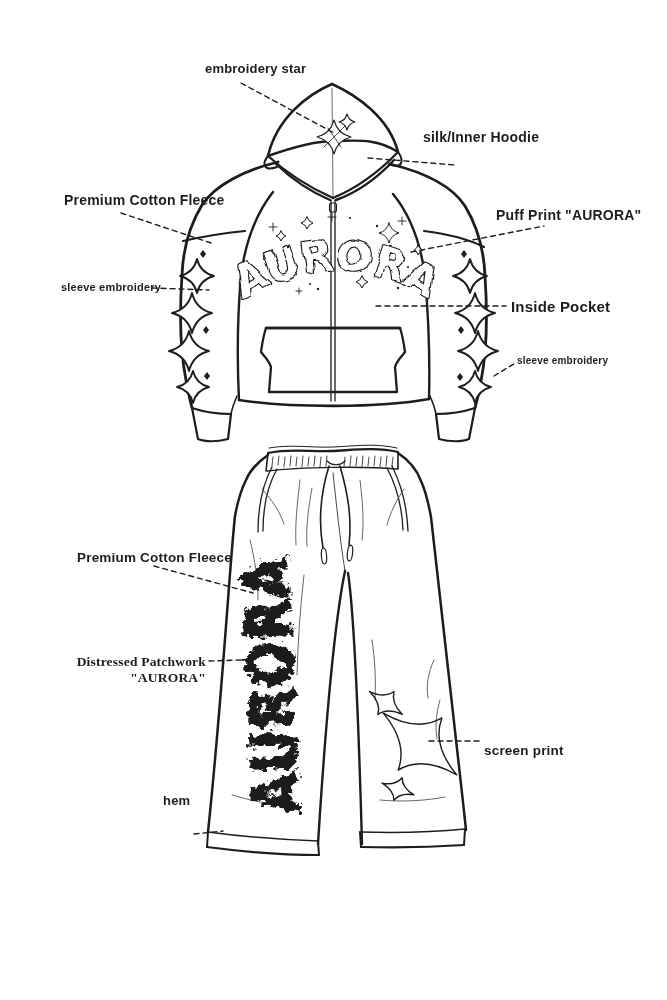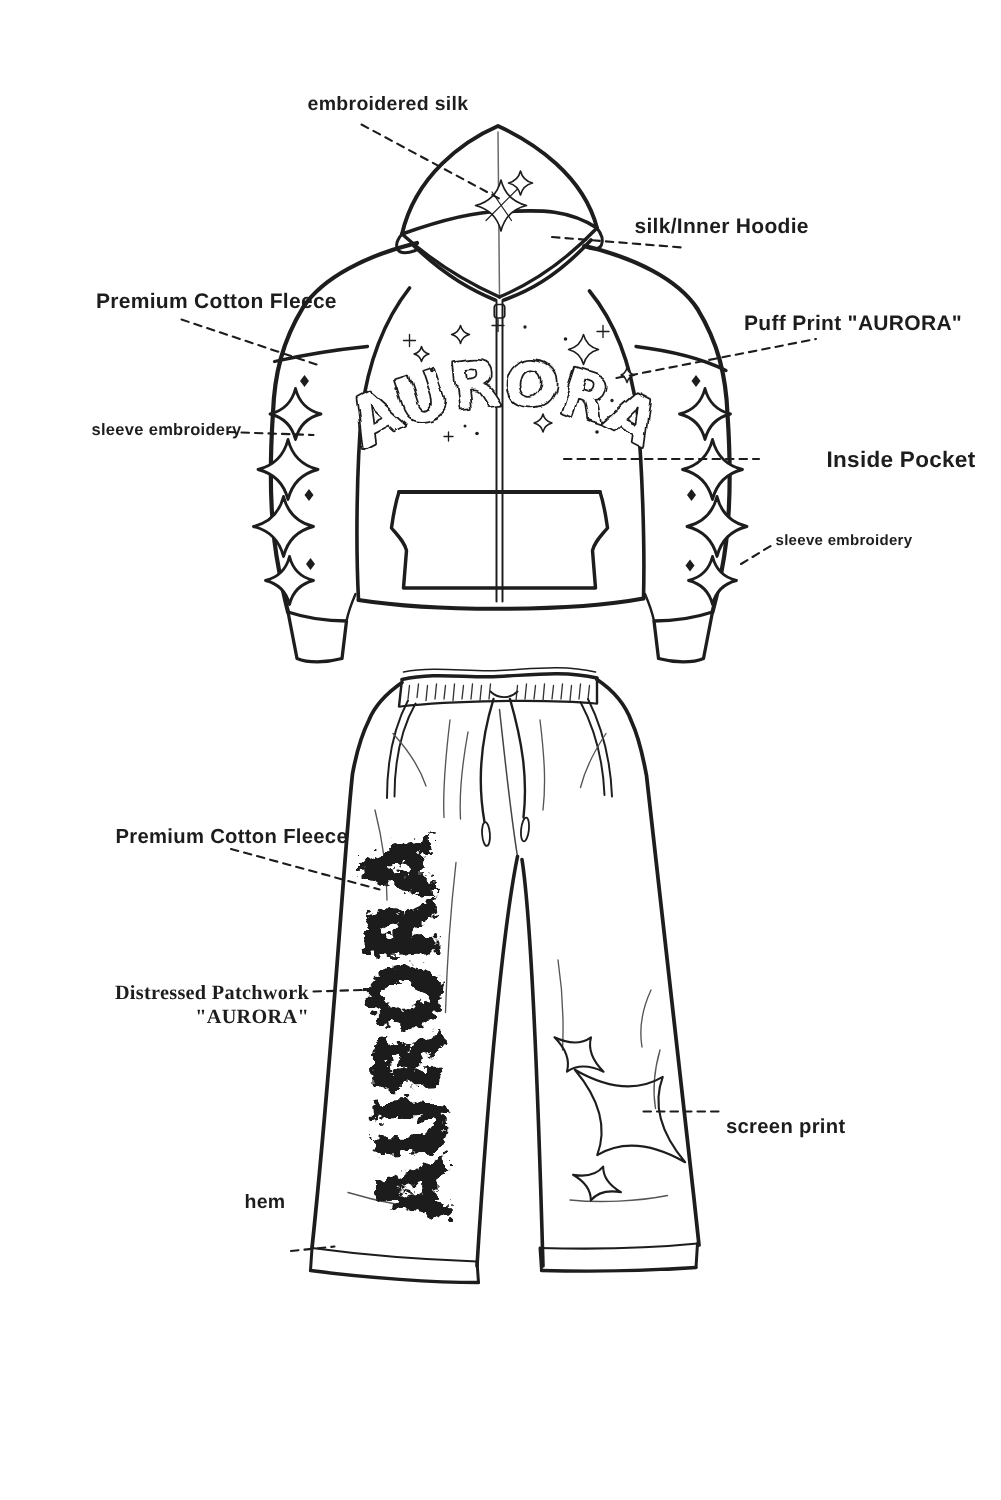--- a/index.html
+++ b/index.html
@@ -15,21 +15,21 @@
   .label{
     position:absolute;
     color:#1d1d1d;
     font-weight:700;
     letter-spacing:.2px;
     white-space:nowrap;
     line-height:1.15;
   }
   .fs13{font-size:13px;}
   .fs14{font-size:14px;}
-  .fs15{font-size:15px;margin-left:40px;}
+  .fs15{font-size:15px;}
   .fs11{font-size:11px;}
   .fs10{font-size:10px;}
   .label--right{text-align:right;white-space:normal;}
 </style>
 </head>
 <body>
 
 <div class="stage">
 
   <svg class="art" width="667" height="1000" viewBox="0 0 667 1000" fill="none" stroke-linecap="round" stroke-linejoin="round">
@@ -217,23 +217,23 @@
       <path d="M 411,252 L 544,226"></path>
       <path d="M 376,306 L 506,306"></path>
       <path d="M 494,376 L 517,362"></path>
       <path d="M 154,566 L 253,593"></path>
       <path d="M 209,661 L 241,660"></path>
       <path d="M 429,741 L 481,741"></path>
       <path d="M 194,834 L 223,831"></path>
     </g>
   </svg>
 
-  <div class="label fs13" style="left:205px;top:62px;">embroidered silk</div>
-
-  <div class="label fs14" style="left:423px;top:142px;">silk/Inner Hoodie</div>
+  <div class="label fs13" style="left:205px;top:62px;">embroidery star</div>
+
+  <div class="label fs14" style="left:423px;top:129px;">silk/Inner Hoodie</div>
 
   <div class="label fs14" style="left:64px;top:192px;">Premium Cotton Fleece</div>
 
   <div class="label fs11" style="left:61px;top:281px;">sleeve embroidery</div>
 
   <div class="label fs14" style="left:496px;top:207px;">Puff Print "AURORA"</div>
 
   <div class="label fs15" style="left:511px;top:298px;">Inside Pocket</div>
 
   <div class="label fs10" style="left:517px;top:355px;">sleeve embroidery</div>

